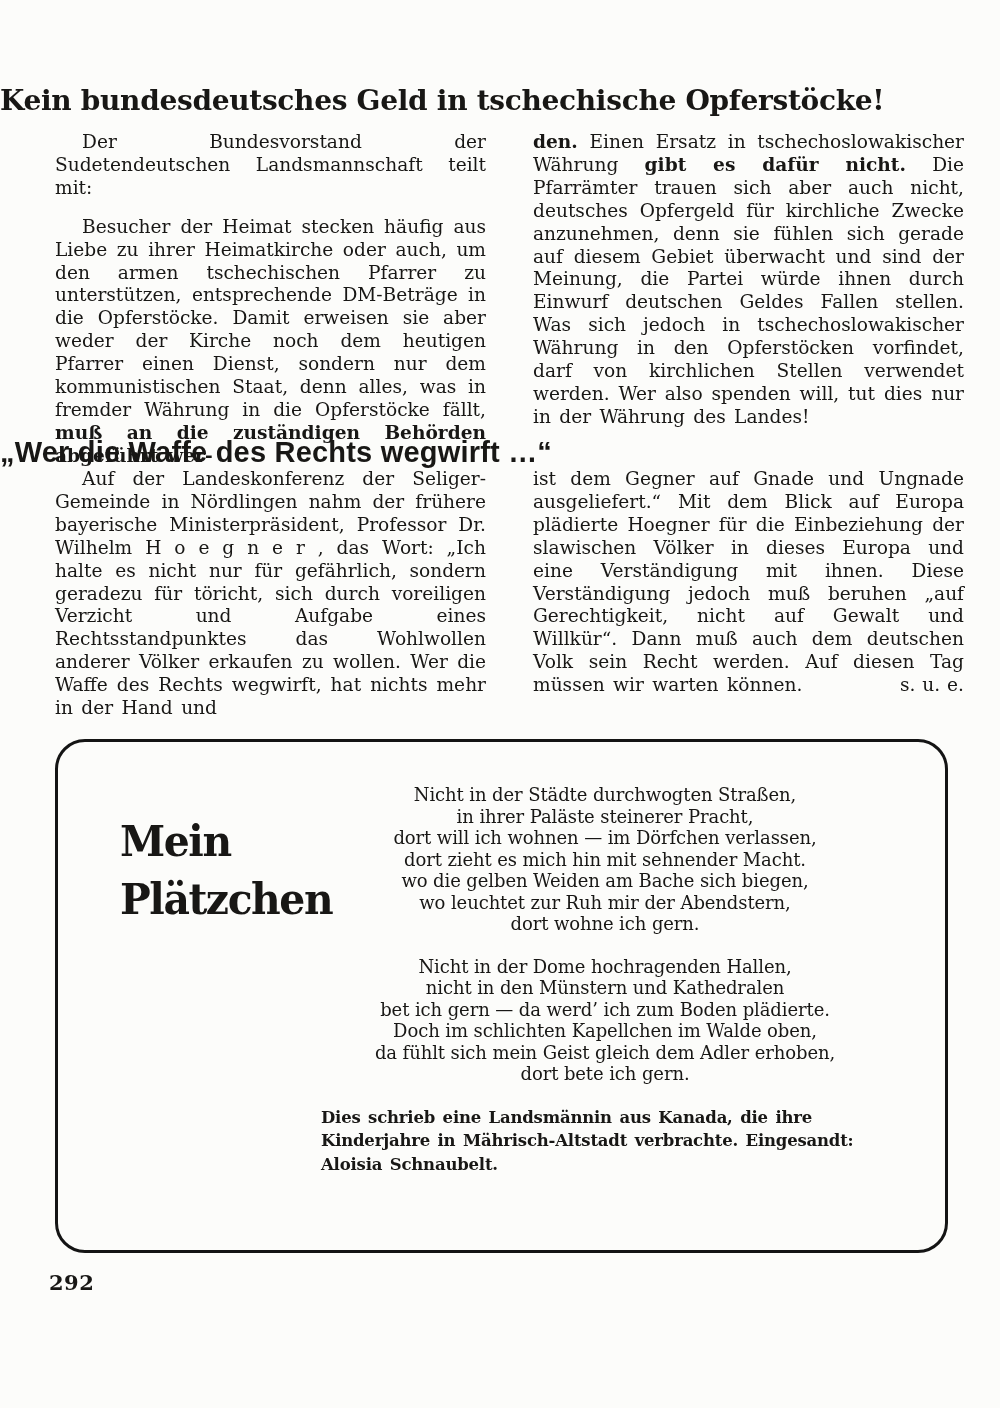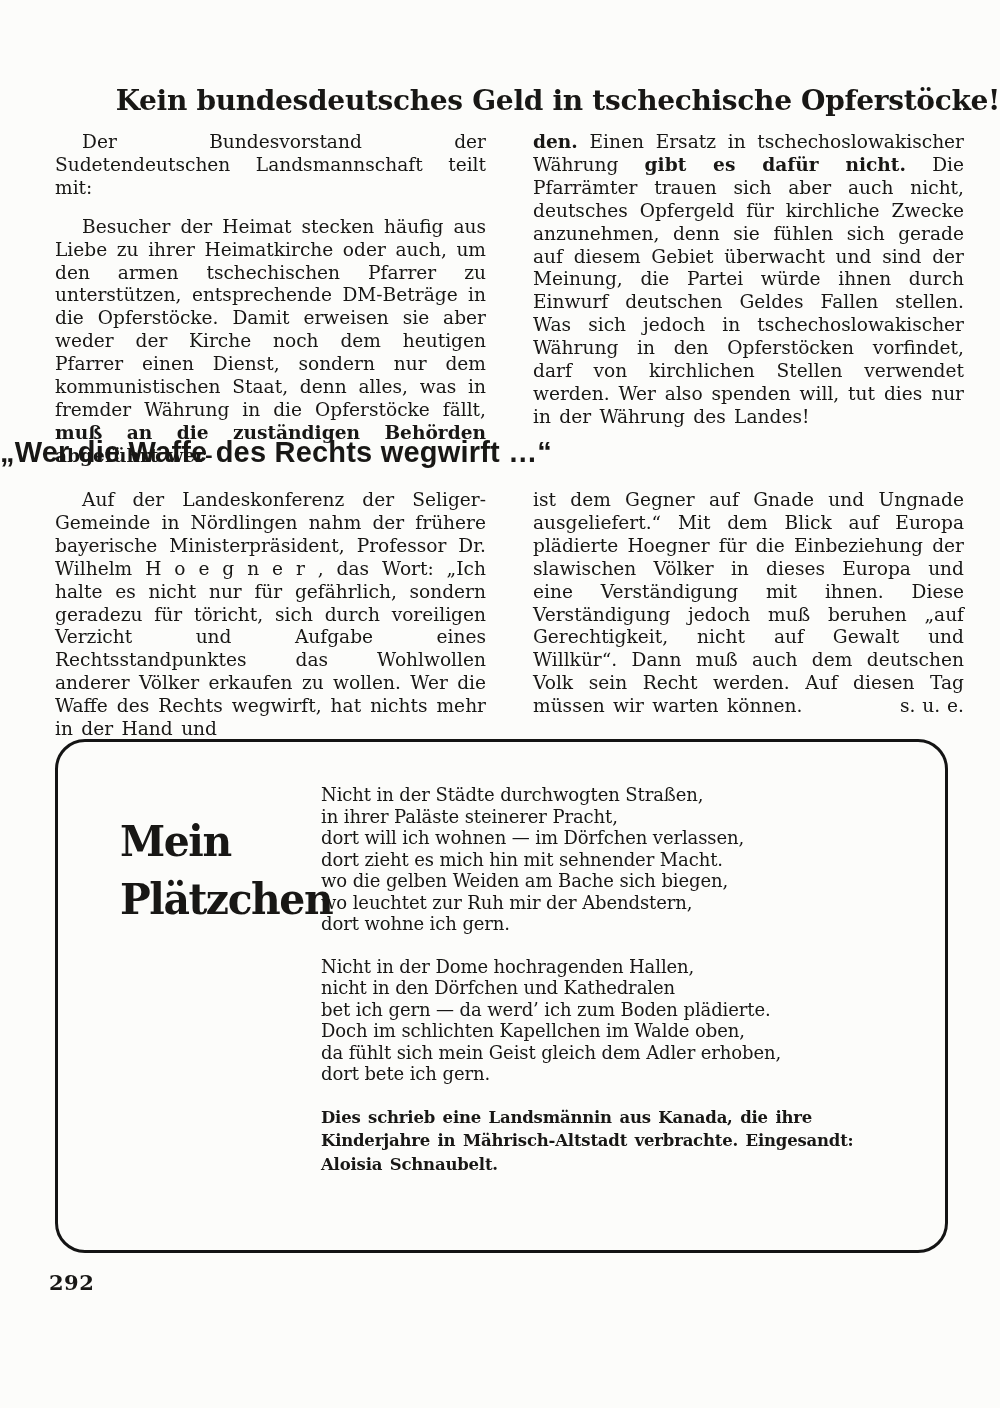--- a/index.html
+++ b/index.html
@@ -11,21 +11,21 @@
     color: #181715;
     font-family: "DejaVu Serif", serif;
     overflow: hidden;
   }
 
   
   .headline-1 {
     position: absolute;
     top: 84px; left: 0; right: 0;
     margin: 0;
-    text-align: right;
+    text-align: left;
     font-family: "DejaVu Serif", serif;
     font-size: 28px;
     font-weight: bold;
     letter-spacing: -0.3px;
   }
   .headline-2 {
     position: absolute;
     top: 436px; left: 0; right: 0;
     margin: 0;
     text-align: left;
@@ -37,21 +37,21 @@
 
   
   .cols {
     position: absolute;
     left: 55px;
     width: 893px;
     display: flex;
     gap: 47px;
   }
   .cols-1 { top: 131px; }
-  .cols-2 { top: 489px; }
+  .cols-2 { top: 468px; }
   .col {
     width: 431px;
     flex: 0 0 431px;
     text-align: justify;
     font-size: 18.6px;
     line-height: 22.9px;
     word-spacing: 2.5px;
   }
   .col p { margin: 0; }
   .col p.indent { text-indent: 27px; }
@@ -85,21 +85,21 @@
     transform-origin: left top;
   }
   .poem-text {
     position: absolute;
     left: 263px;
     top: 42px;
     font-size: 18px;
     line-height: 21.5px;
     letter-spacing: -0.1px;
   }
-  .stanza { margin: 0 0 21px 0; }
+  .stanza { margin: 0 0 21px 0; text-align: center; }
   .poem-note {
     margin: 15px 0 0 0;
     max-width: 568px;
     font-size: 16.5px;
     font-weight: bold;
     line-height: 23.5px;
     word-spacing: 2px;
     letter-spacing: -0.2px;
   }
 
@@ -151,21 +151,21 @@
         <div>Nicht in der Städte durchwogten Straßen,</div>
         <div>in ihrer Paläste steinerer Pracht,</div>
         <div>dort will ich wohnen — im Dörfchen verlassen,</div>
         <div>dort zieht es mich hin mit sehnender Macht.</div>
         <div>wo die gelben Weiden am Bache sich biegen,</div>
         <div>wo leuchtet zur Ruh mir der Abendstern,</div>
         <div>dort wohne ich gern.</div>
       </div>
       <div class="stanza">
         <div>Nicht in der Dome hochragenden Hallen,</div>
-        <div>nicht in den Dörfchen und Kathedralen</div>
+        <div>nicht in den Münstern und Kathedralen</div>
         <div>bet ich gern — da werd’ ich zum Boden plädierte.</div>
         <div>Doch im schlichten Kapellchen im Walde oben,</div>
         <div>da fühlt sich mein Geist gleich dem Adler erhoben,</div>
         <div>dort bete ich gern.</div>
       </div>
       <p class="poem-note">Dies schrieb eine Landsmännin aus Kanada, die ihre Kinderjahre in Mährisch-Altstadt verbrachte. Eingesandt: Aloisia Schnaubelt.</p>
     </div>
   </div>
 
   <div class="pageno">292</div>

